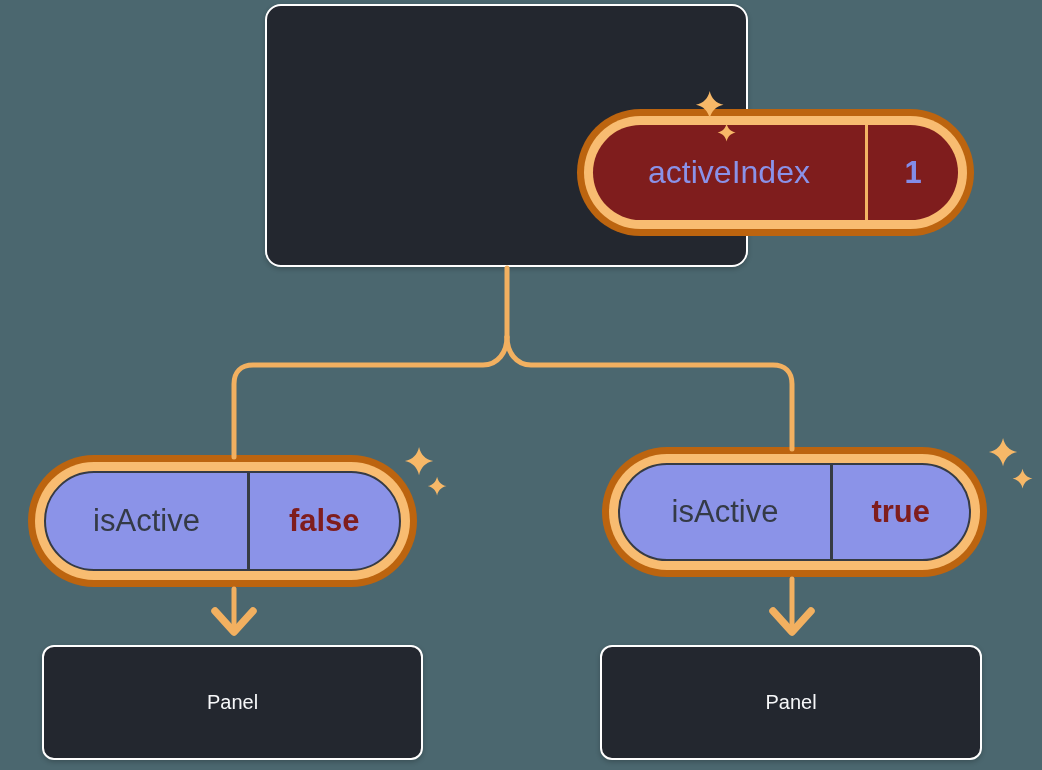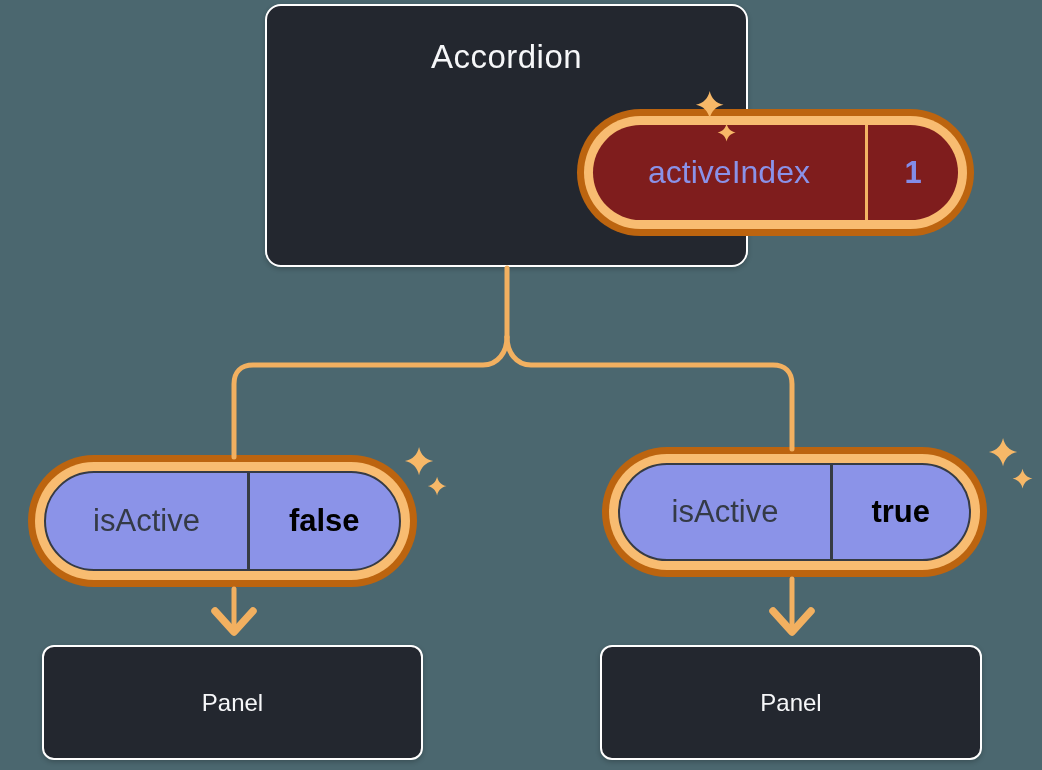--- a/index.html
+++ b/index.html
@@ -40,42 +40,41 @@
     background:#8B93E8;border:2.5px solid #363B44;
     box-shadow:0 0 0 9px #F8BC71, 0 0 0 16px #BC640F;
   }
   .prop-pill .pill-label{
     display:flex;align-items:center;justify-content:center;
     color:#343A46;font-size:31px;text-align:center;
   }
   .prop-pill .pill-divider{width:2.5px;background:#363B44;}
   .prop-pill .pill-value{
     flex:1;display:flex;align-items:center;justify-content:center;
-    color:#000000;font-size:31px;font-weight:700;
+    color:#7f1d1d;font-size:31px;font-weight:700;
   }
   .prop-pill-left{left:44px;top:471px;width:357px;height:100px;}
   .prop-pill-left .pill-label{width:201px;}
   .prop-pill-right{left:618px;top:463px;width:353px;height:98px;}
   .prop-pill-right .pill-label{width:210px;}
   .panel-node{
     width:381px;height:115px;border-radius:12px;
     display:flex;align-items:center;justify-content:center;
-    color:#F6F7F9;font-size:24px;
+    color:#F6F7F9;font-size:20px;
   }
   .panel-left{left:42px;top:645px;}
   .panel-right{left:600px;top:645px;width:382px;}
   .overlay-svg{position:absolute;left:0;top:0;pointer-events:none;}
 </style>
 </head>
 <body>
 
 <div class="canvas">
 
   <div class="node accordion-node">
-    <div class="accordion-title">Accordion</div>
     <div class="pill state-pill">
       <div class="pill-label">activeIndex</div>
       <div class="pill-divider"></div>
       <div class="pill-value">1</div>
     </div>
   </div>
 
   <div class="pill prop-pill prop-pill-left">
     <div class="pill-label">isActive</div>
     <div class="pill-divider"></div>

